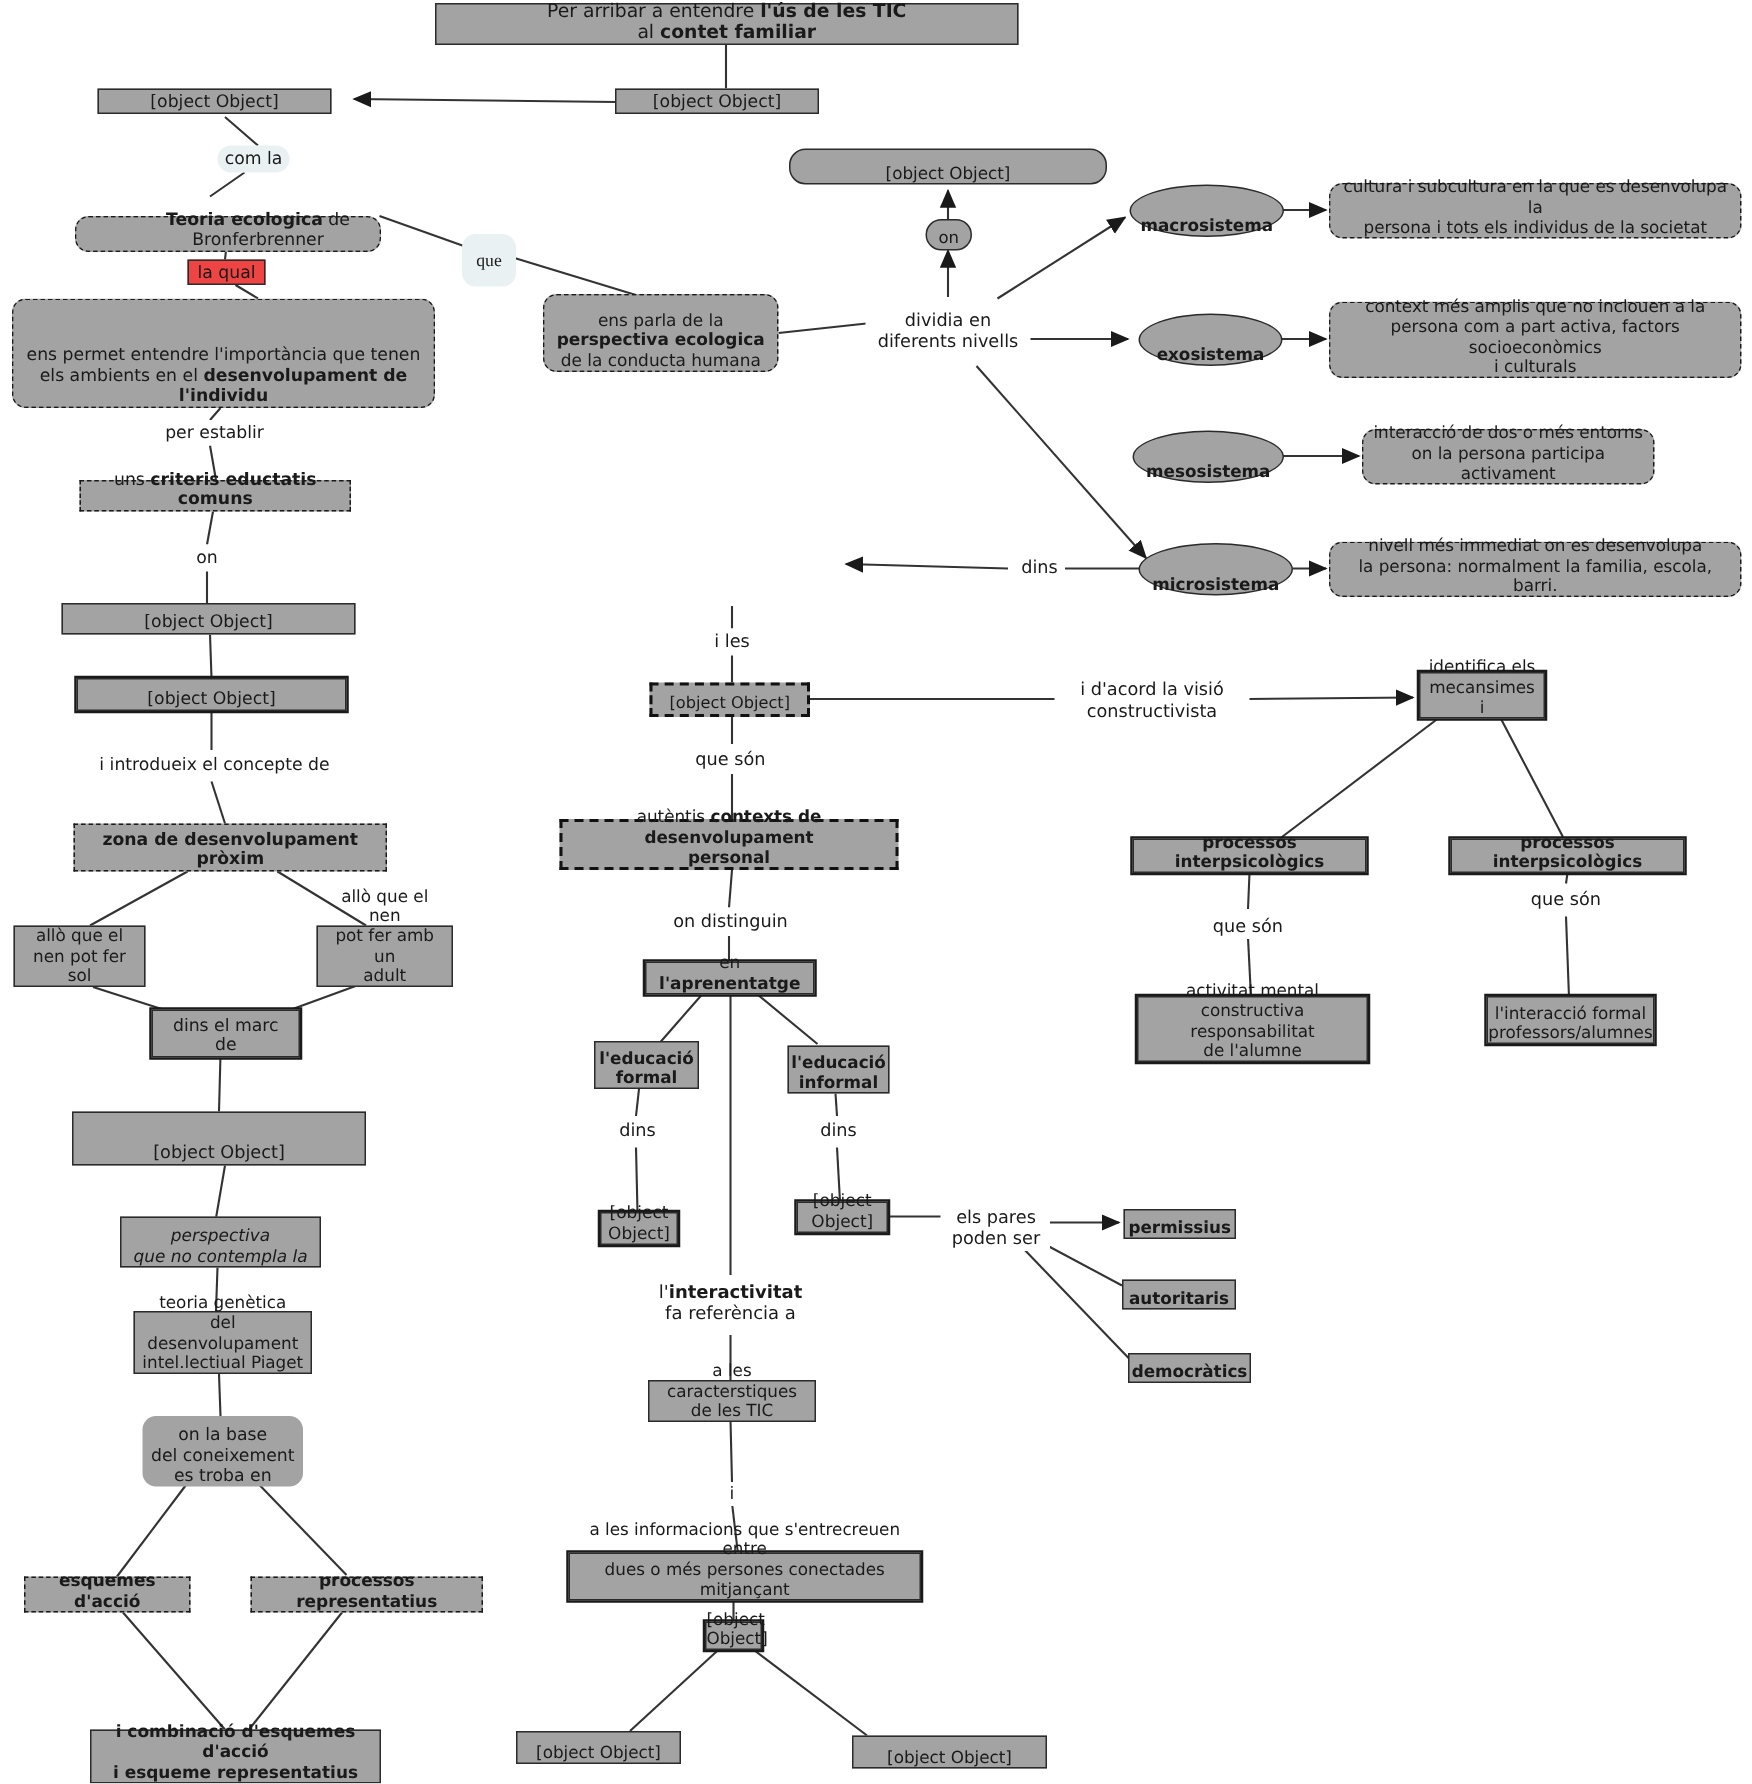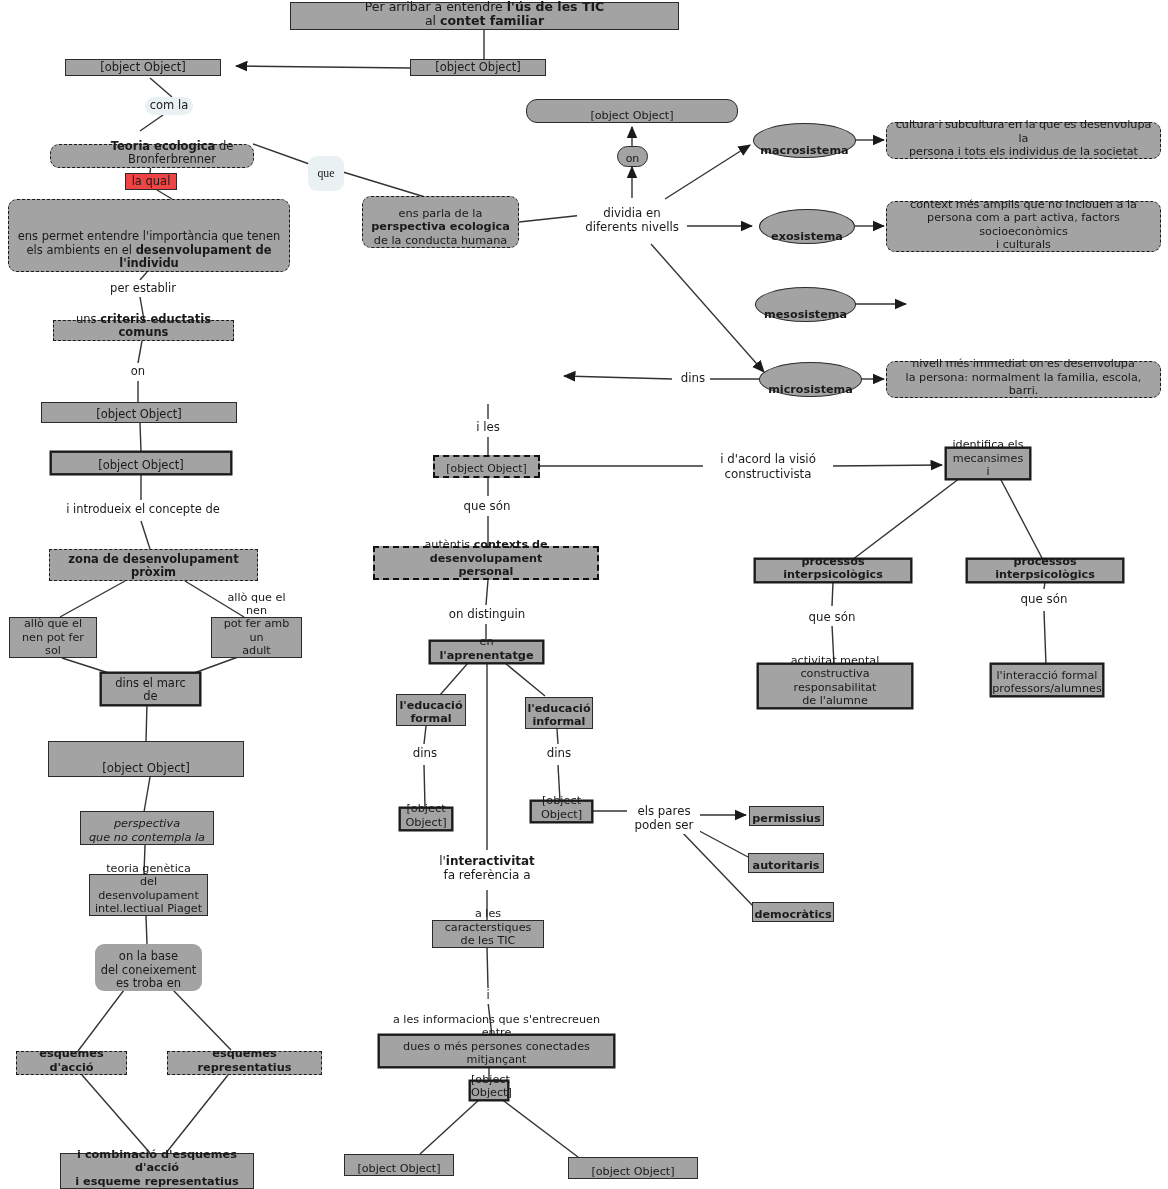--- a/index.html
+++ b/index.html
@@ -330,21 +330,21 @@
     <span class="txt">on la base
 del coneixement
 es troba en</span>
   </div>
 
   <div class="node fill b-dash" style="left:16px; top:1051px; width:111px; height:24px; font-size:11.3px;">
     <span class="txt"><b>esquemes d'acció</b></span>
   </div>
 
   <div class="node fill b-dash" style="left:167px; top:1051px; width:155px; height:24px; font-size:11.3px;">
-    <span class="txt"><b>esquemes representatius</b></span>
+    <span class="txt"><b>processos representatius</b></span>
   </div>
 
   <div class="node fill b-thin" style="left:60px; top:1153px; width:194px; height:36px; font-size:11.3px; white-space:pre-line;">
     <span class="txt"><b>i combinació d'esquemes d'acció
 i esqueme representatius</b></span>
   </div>
 
   <div class="label pillbg" style="left:308px; top:156px; width:36px; height:35px; font-size:11.8px;font-family:Liberation Serif, serif;">
     <span>que</span>
   </div>
@@ -385,20 +385,24 @@
 
   <div class="node fill b-dash r-round" style="left:886px; top:122px; width:275px; height:37px; font-size:11.2px; white-space:pre-line;">
     <span class="txt">cultura i subcultura en la que es desenvolupa la
 persona i tots els individus de la societat</span>
   </div>
   <div class="node fill b-dash r-round" style="left:886px; top:201px; width:275px; height:51px; font-size:11.2px; white-space:pre-line;">
     <span class="txt">context més amplis que no inclouen a la
 persona com a part activa, factors socioeconòmics
 i culturals</span>
   </div>
+  <div class="node fill b-dash r-round" style="left:908px; top:286px; width:195px; height:37px; font-size:11.2px; white-space:pre-line;">
+    <span class="txt">interacció de dos o més entorns
+on la persona participa activament</span>
+  </div>
   <div class="node fill b-dash r-round" style="left:886px; top:361px; width:275px; height:37px; font-size:11.2px; white-space:pre-line;">
     <span class="txt">nivell més immediat on es desenvolupa
 la persona: normalment la familia, escola, barri.</span>
   </div>
 
   <div class="label plain" style="left:676px; top:370px; width:34px; height:17px; font-size:11.8px;">
     <span>dins</span>
   </div>
 
 

